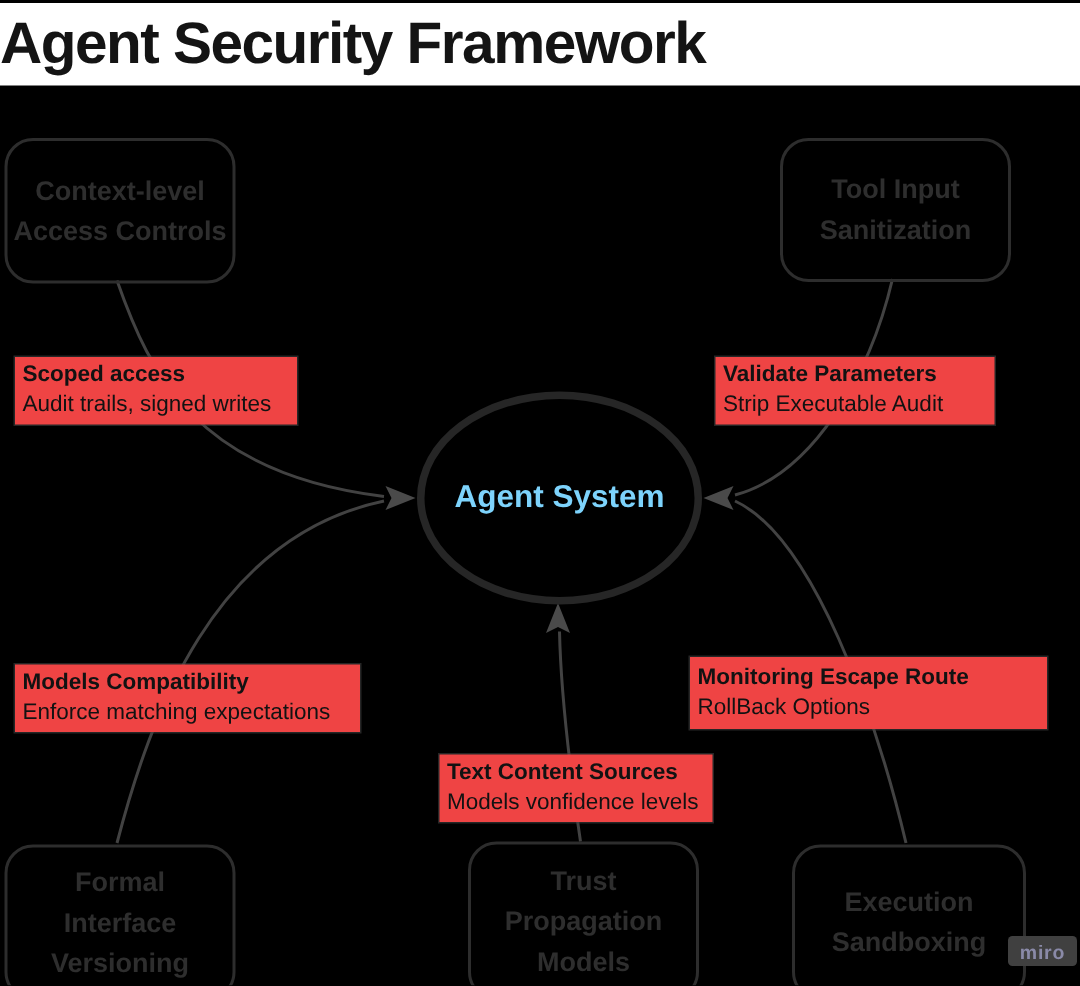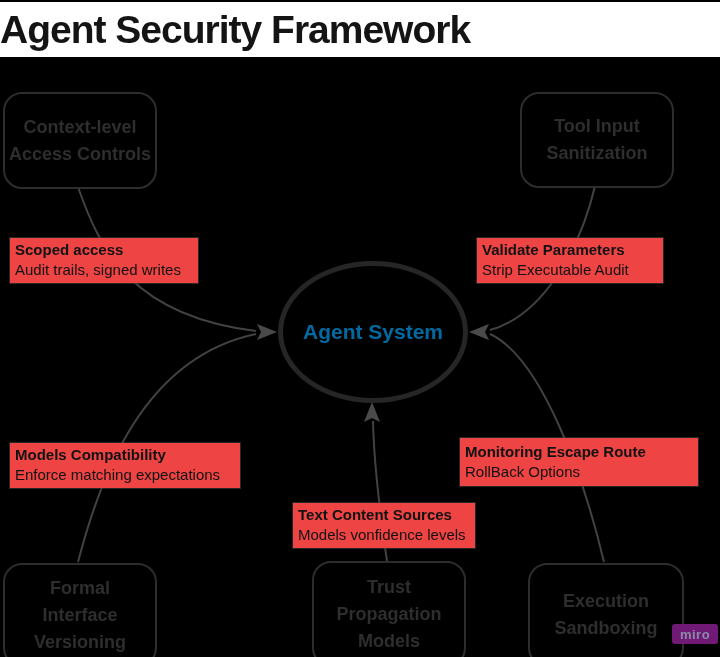--- a/index.html
+++ b/index.html
@@ -18,31 +18,31 @@
   svg.edges{position:absolute;left:0;top:0;z-index:1;}
   .node{
     position:absolute;z-index:2;border:2.5px solid #2d2d2d;border-radius:19px;
     display:flex;align-items:center;justify-content:center;text-align:center;
     color:#2e2e2e;font-weight:bold;font-size:18px;line-height:27px;background:transparent;
   }
   .ellipse{
     position:absolute;z-index:2;left:278px;top:261px;width:180px;height:132px;
     border:5px solid #262626;border-radius:50%;
     display:flex;align-items:center;justify-content:center;
-    color:#0369a1;font-weight:bold;font-size:21px;background:transparent;
+    color:#7dd3fc;font-weight:bold;font-size:21px;background:transparent;
   }
   .edge-label{
     position:absolute;z-index:3;background:#ef4444;color:#121212;
     padding:2px 5px 3px 5px;font-size:15px;line-height:20px;white-space:nowrap;
     box-shadow:0 0 0 1px rgba(70,70,70,.55);
   }
   .edge-label .el-bold{font-weight:bold;}
   .watermark{
     position:absolute;z-index:4;left:672px;top:624px;width:46px;height:20px;
-    background:#701a75;border-radius:3px;display:flex;align-items:center;justify-content:center;
+    background:#404040;border-radius:3px;display:flex;align-items:center;justify-content:center;
     font-size:13px;font-weight:bold;color:#8a8aa8;letter-spacing:.5px;cursor:pointer;
   }
 </style>
 </head>
 <body>
 
 <div class="stage">
 
   <svg class="edges" width="720" height="657" viewBox="0 0 720 657">
     <g stroke="#424242" stroke-width="2" fill="none">

